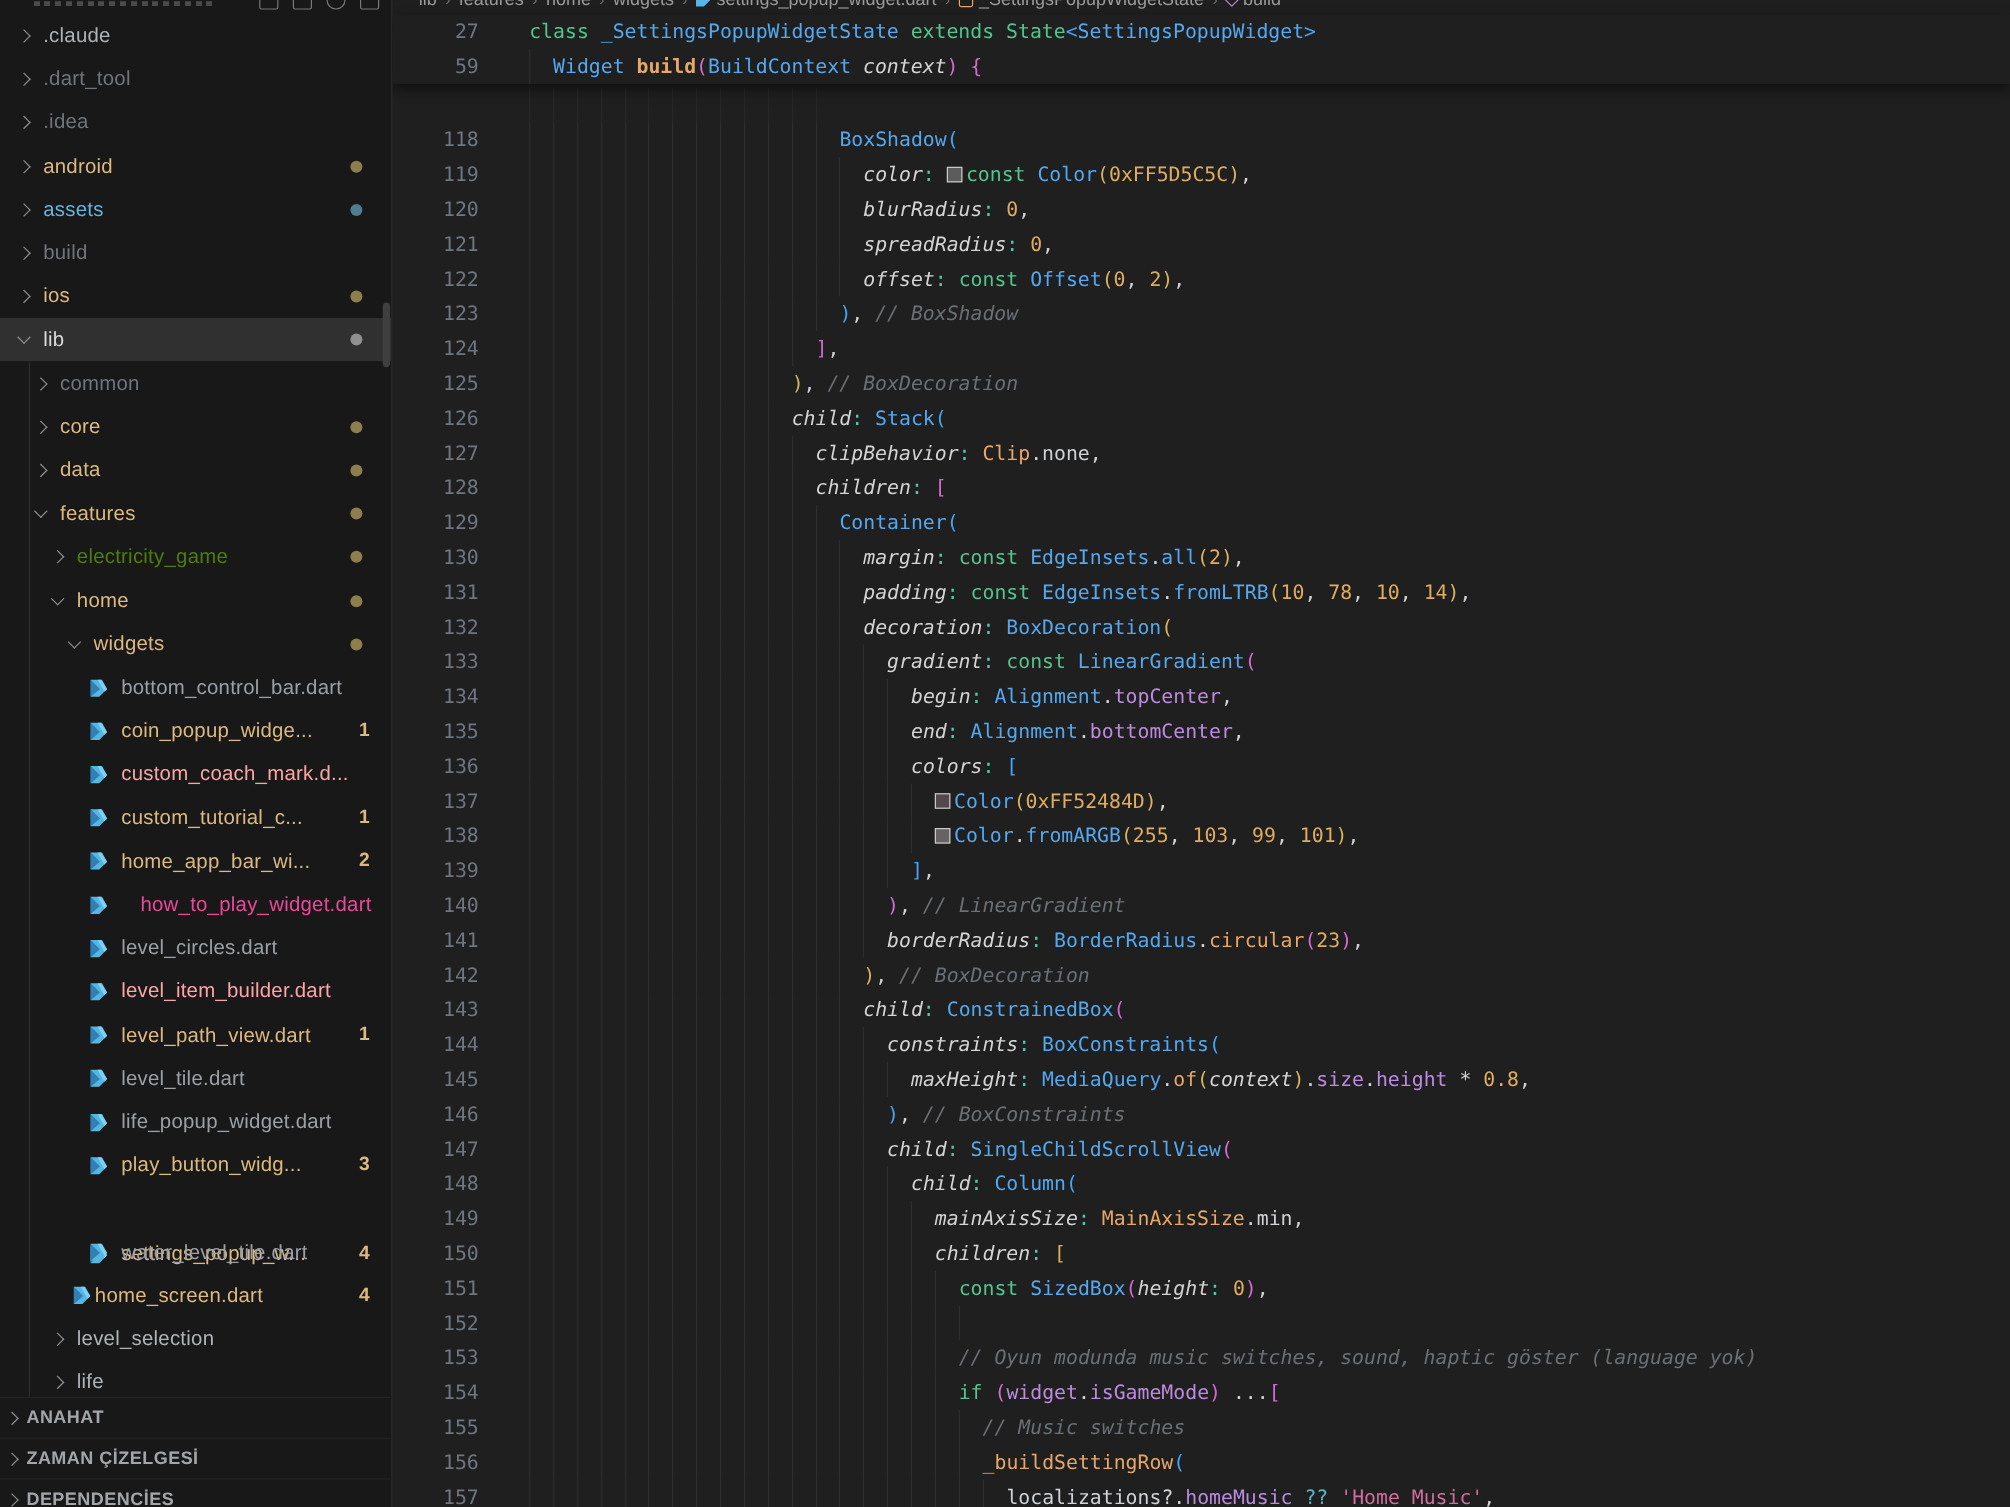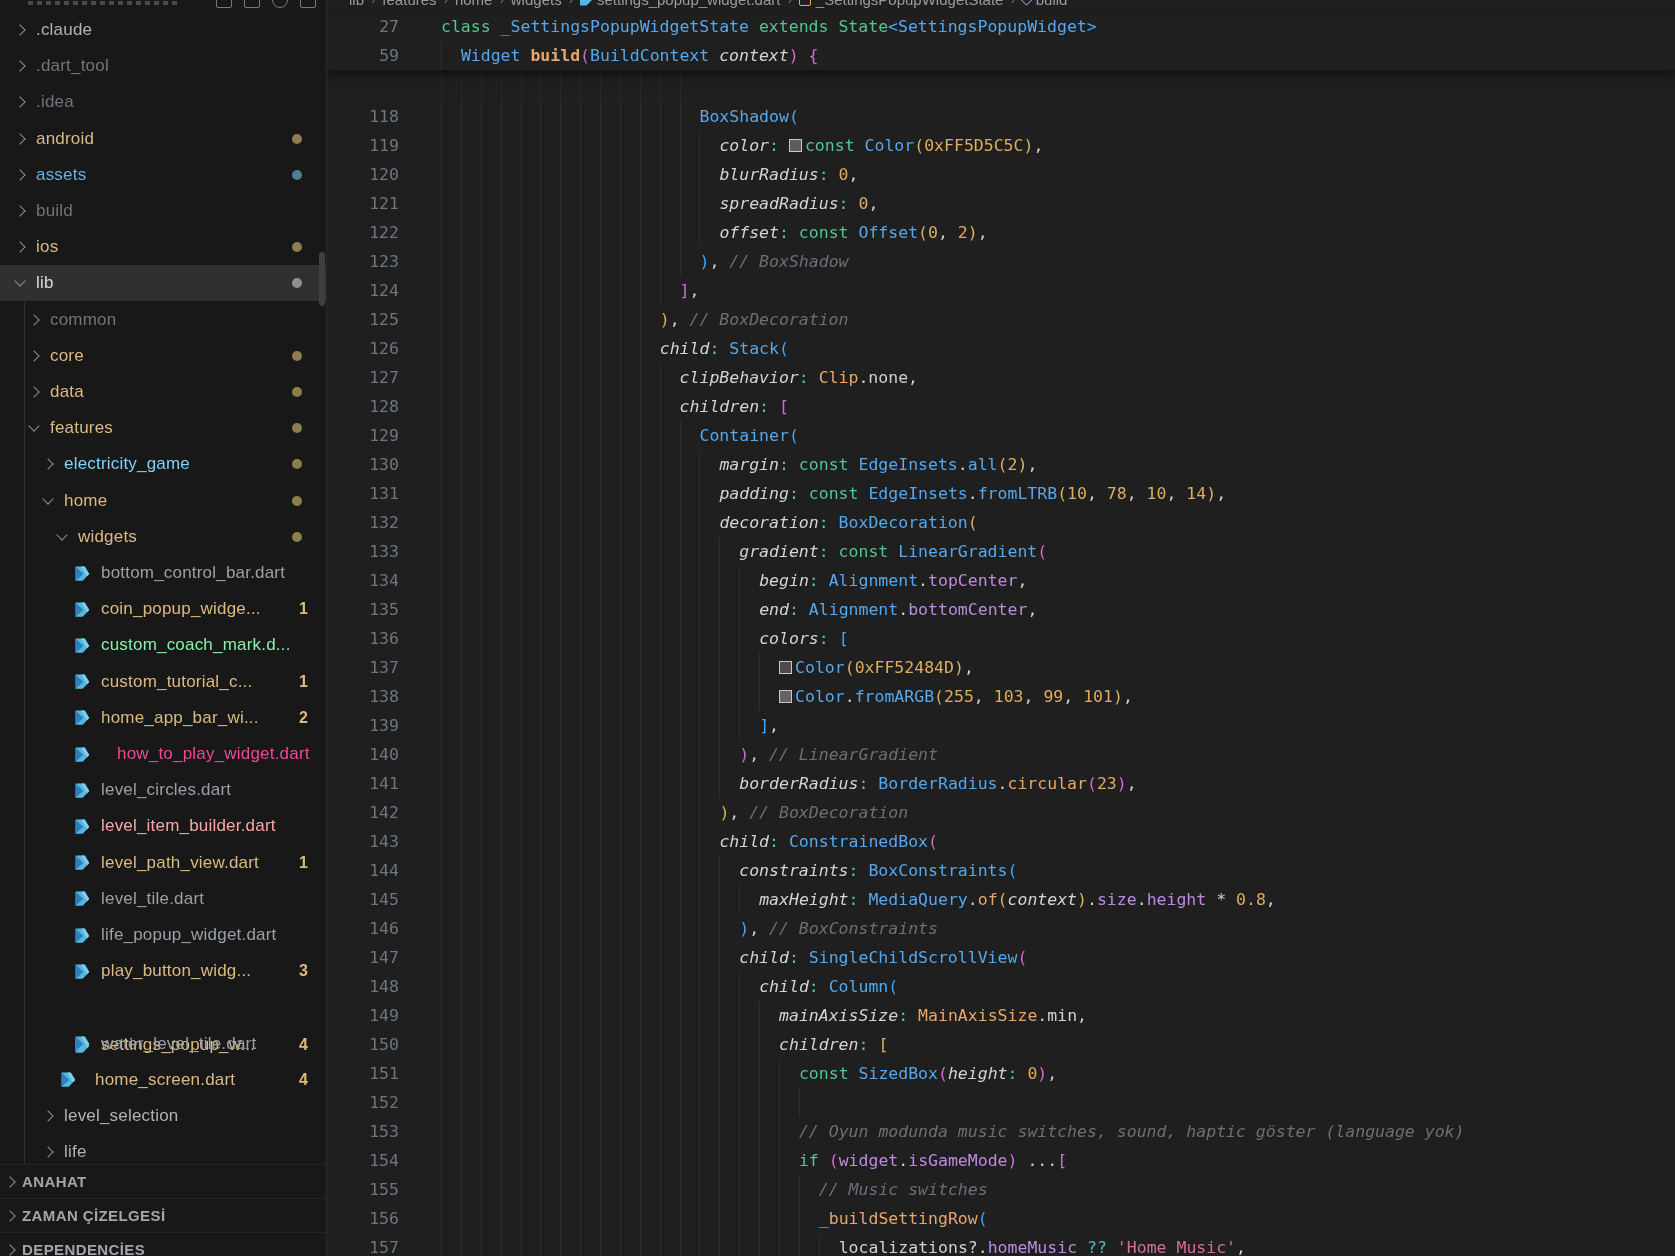--- a/index.html
+++ b/index.html
@@ -147,21 +147,21 @@
           <span class="tlabel" style="color: rgb(220, 185, 128);">data</span>
           <span class="gitdot" style="background: rgb(142, 126, 78);"></span>
         </div>
         <div class="trow" style="top: 410.2px;">
           <span class="chev expanded" style="margin-left: 30px;"></span>
           <span class="tlabel" style="color: rgb(220, 185, 128);">features</span>
           <span class="gitdot" style="background: rgb(142, 126, 78);"></span>
         </div>
         <div class="trow" style="top: 446.4px;">
           <span class="chev collapsed" style="margin-left: 44px;"></span>
-          <span class="tlabel" style="color: #7dd3fc;">electricity_game</span>
+          <span class="tlabel" style="color: #4d7c0f;">electricity_game</span>
           <span class="gitdot" style="background: rgb(142, 126, 78);"></span>
         </div>
         <div class="trow" style="top: 482.6px;">
           <span class="chev expanded" style="margin-left: 44px;"></span>
           <span class="tlabel" style="color: rgb(220, 185, 128);">home</span>
           <span class="gitdot" style="background: rgb(142, 126, 78);"></span>
         </div>
         <div class="trow" style="top: 518.8px;">
           <span class="chev expanded" style="margin-left: 58px;"></span>
           <span class="tlabel" style="color: rgb(220, 185, 128);">widgets</span>
@@ -183,21 +183,21 @@
             </svg></span>
           <span class="tlabel" style="color: rgb(220, 185, 128); margin-left: 8px;">coin_popup_widge...</span>
           <span class="gitbadge" style="color: rgb(220, 185, 128);">1</span>
         </div>
         <div class="trow" style="top: 627.4px;">
           <span class="dart-ic" style="margin-left: 72px;"><svg viewBox="0 0 16 16" width="19" height="19">
               <path d="M3 2 L11 2 L14.5 8.5 L9 14 L3 14 Z" fill="#55b7e0"></path>
               <path d="M3 2 L9.5 8.5 L3 14 Z" fill="#2f7fb8"></path>
               <path d="M10.2 2 L14.5 8.5 L12.6 10.4 L7.8 2 Z" fill="#7fd0f2"></path>
             </svg></span>
-          <span class="tlabel" style="color: #86efac; margin-left: 8px;">custom_coach_mark.d...</span>
+          <span class="tlabel" style="color: #fca5a5; margin-left: 8px;">custom_coach_mark.d...</span>
         </div>
         <div class="trow" style="top: 663.6px;">
           <span class="dart-ic" style="margin-left: 72px;"><svg viewBox="0 0 16 16" width="19" height="19">
               <path d="M3 2 L11 2 L14.5 8.5 L9 14 L3 14 Z" fill="#55b7e0"></path>
               <path d="M3 2 L9.5 8.5 L3 14 Z" fill="#2f7fb8"></path>
               <path d="M10.2 2 L14.5 8.5 L12.6 10.4 L7.8 2 Z" fill="#7fd0f2"></path>
             </svg></span>
           <span class="tlabel" style="color: rgb(220, 185, 128); margin-left: 8px;">custom_tutorial_c...</span>
           <span class="gitbadge" style="color: rgb(220, 185, 128);">1</span>
         </div>
@@ -284,21 +284,21 @@
               <path d="M10.2 2 L14.5 8.5 L12.6 10.4 L7.8 2 Z" fill="#7fd0f2"></path>
             </svg></span>
           <span class="tlabel" style="color: rgb(154, 160, 166); margin-left: 8px;">water_level_tile.dart</span>
         </div>
         <div class="trow" style="top: 1061.8px;">
           <span class="dart-ic" style="margin-left: 58px;"><svg viewBox="0 0 16 16" width="19" height="19">
               <path d="M3 2 L11 2 L14.5 8.5 L9 14 L3 14 Z" fill="#55b7e0"></path>
               <path d="M3 2 L9.5 8.5 L3 14 Z" fill="#2f7fb8"></path>
               <path d="M10.2 2 L14.5 8.5 L12.6 10.4 L7.8 2 Z" fill="#7fd0f2"></path>
             </svg></span>
-          <span class="tlabel" style="color: rgb(220, 185, 128); margin-left: 16px;">home_screen.dart</span>
+          <span class="tlabel" style="color: rgb(220, 185, 128); margin-left: 0;">home_screen.dart</span>
           <span class="gitbadge" style="color: rgb(220, 185, 128);">4</span>
         </div>
         <div class="trow" style="top: 1098px;">
           <span class="chev collapsed" style="margin-left: 44px;"></span>
           <span class="tlabel" style="color: rgb(174, 179, 183);">level_selection</span>
         </div>
         <div class="trow" style="top: 1134.2px;">
           <span class="chev collapsed" style="margin-left: 44px;"></span>
           <span class="tlabel" style="color: rgb(174, 179, 183);">life</span>
         </div>

